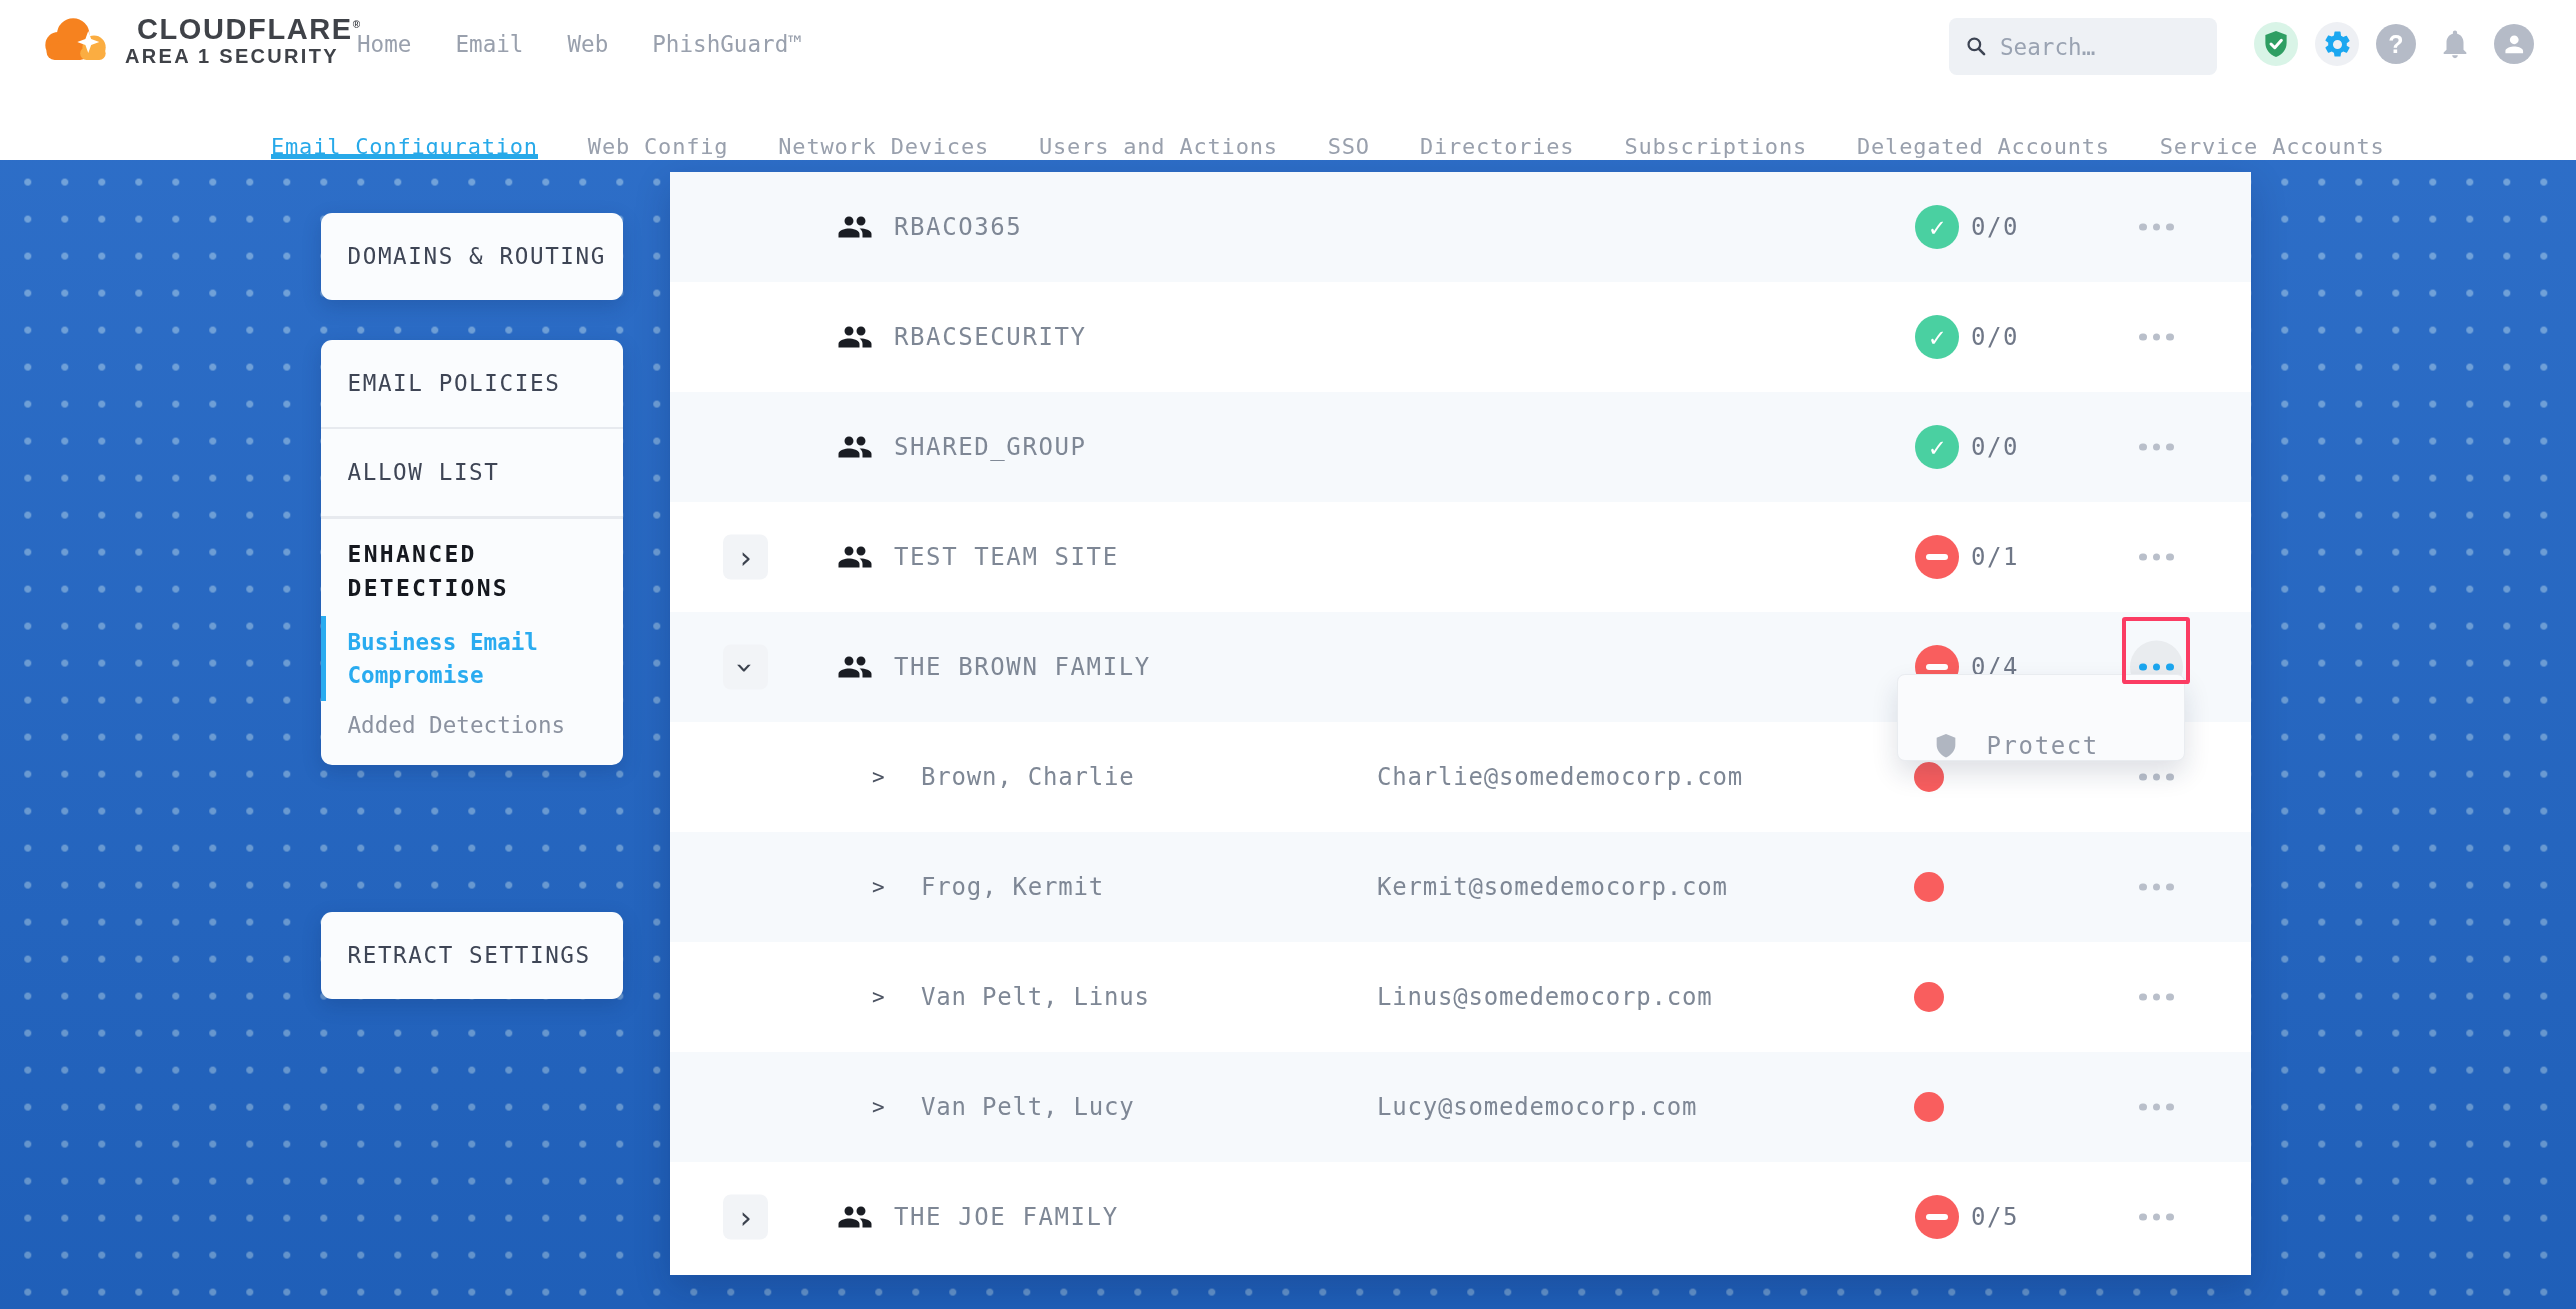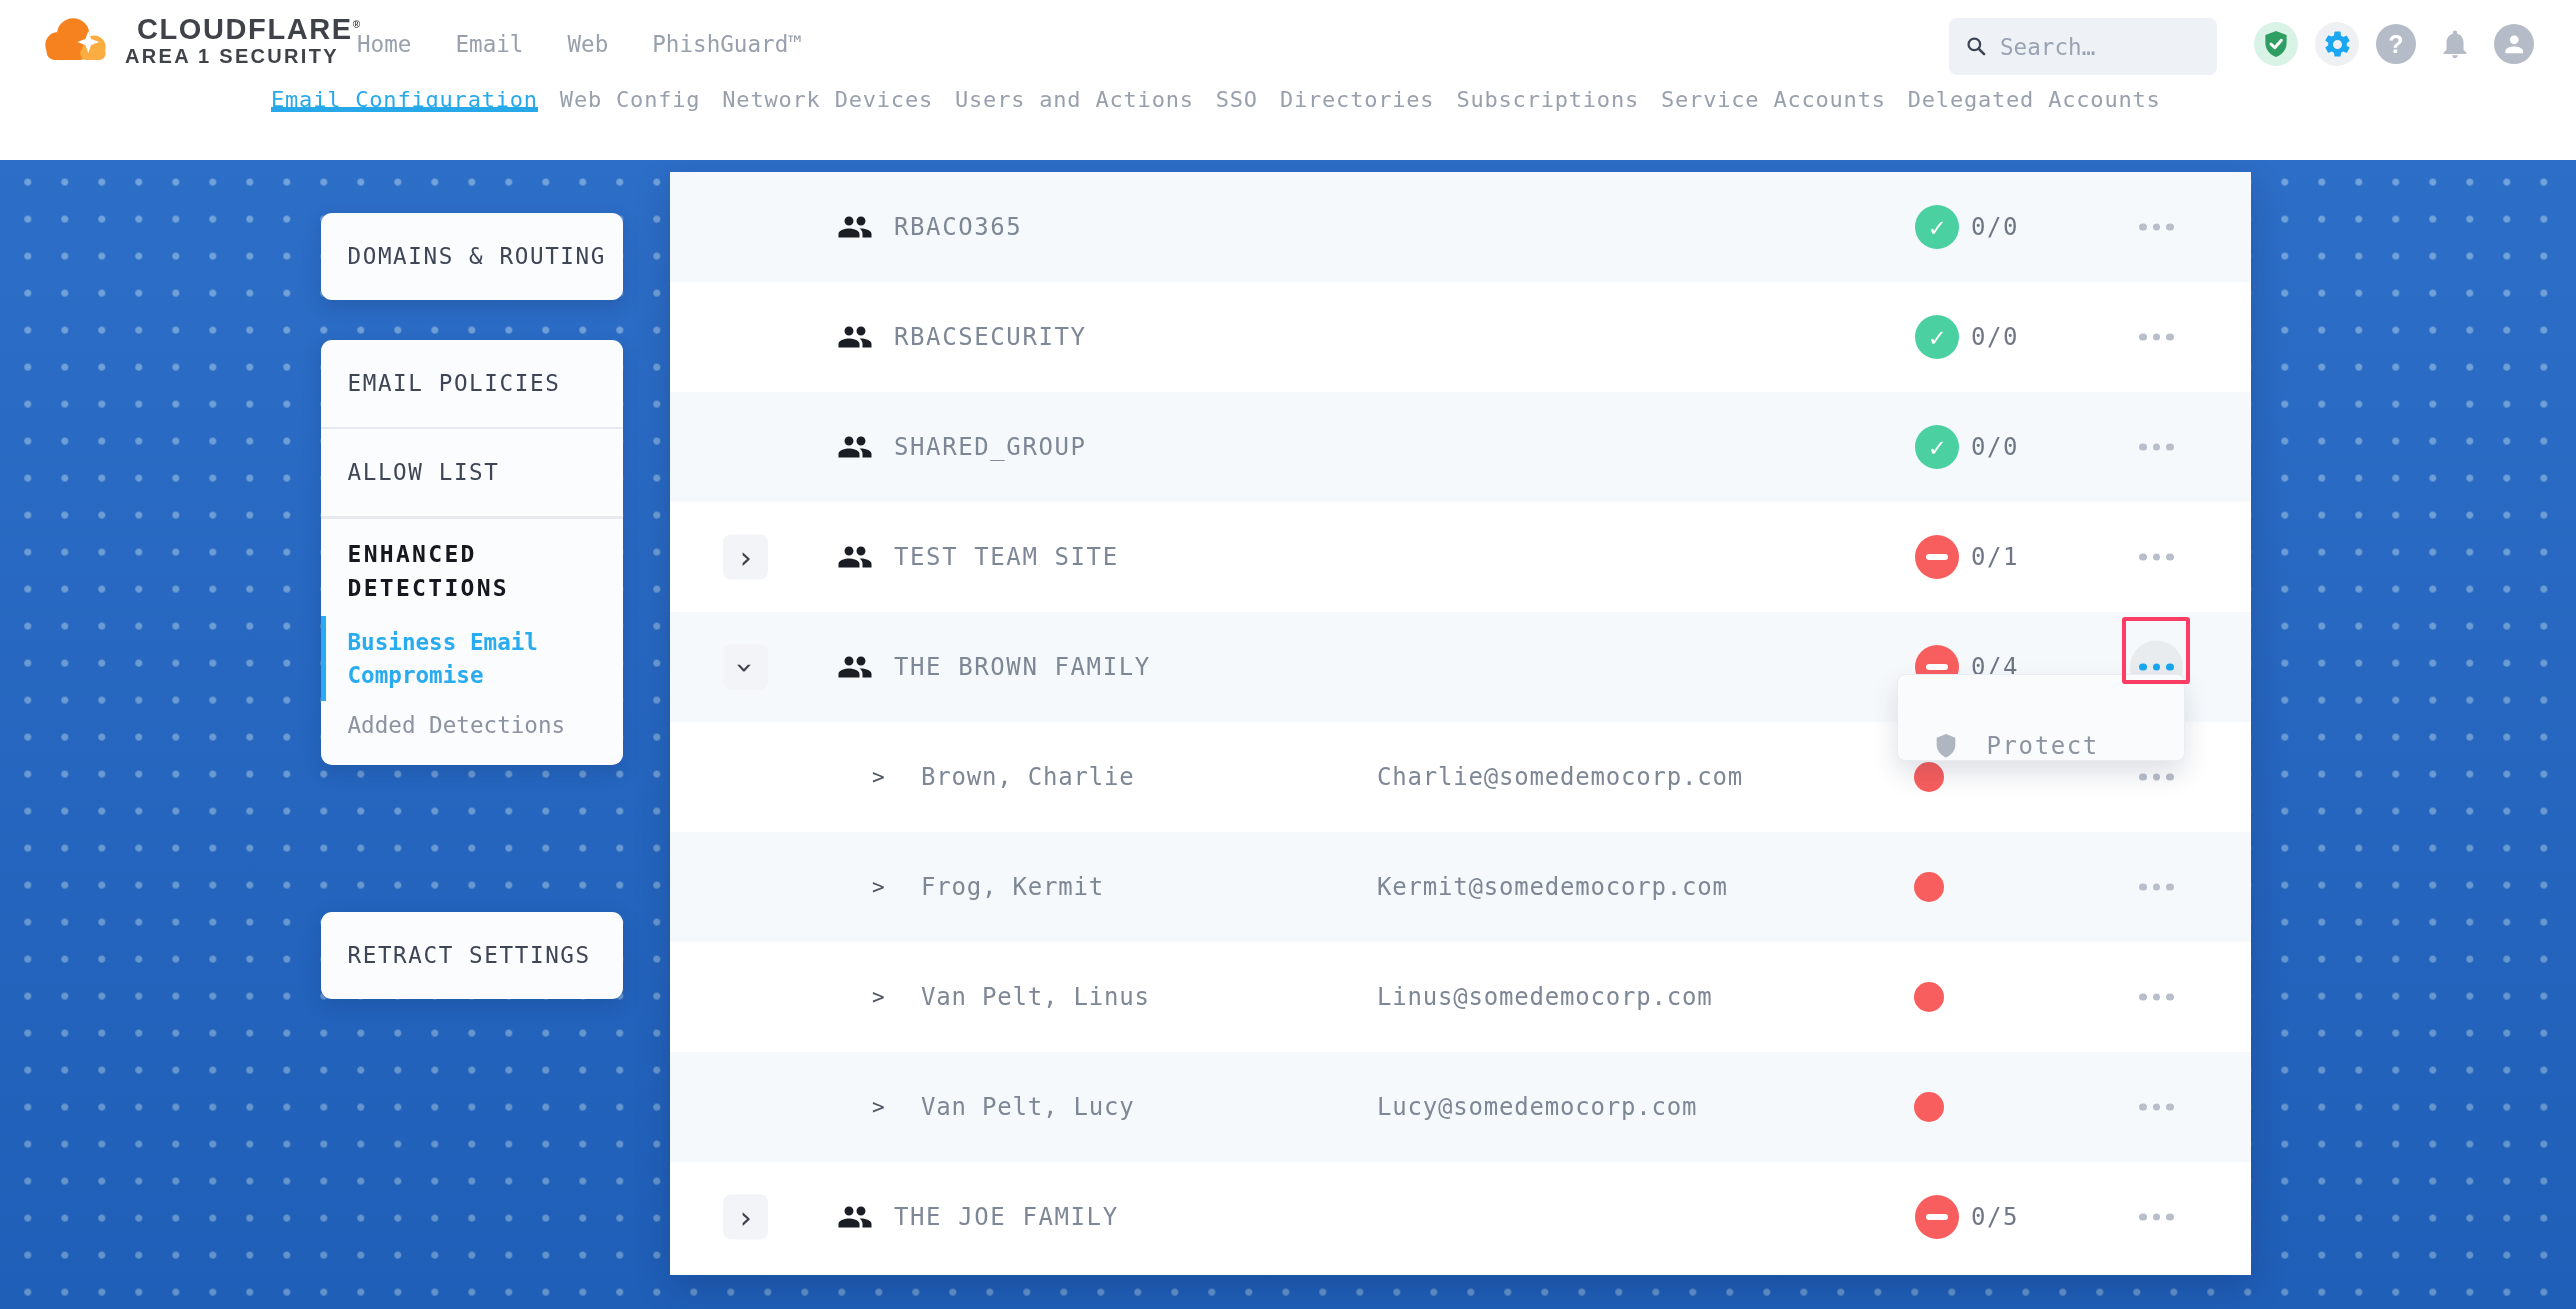--- a/index.html
+++ b/index.html
@@ -27,22 +27,22 @@
   .search input{background:transparent;border:0;outline:0;font-family:inherit;font-size:22.6px;color:#3e4554;width:100%;}
   .search input::placeholder{color:#9aa3b2;}
   .hdr-icons{position:absolute;left:2254px;top:22px;display:flex;gap:17px;align-items:center;}
   .circ{width:44px;height:44px;border-radius:50%;display:flex;align-items:center;justify-content:center;cursor:pointer;}
   .mint{background:#d9f4e7;}
   .lgray{background:#eef0f4;}
   .gray{background:#b5bbc7;}
   .qmark{color:#ffffff;font-size:25px;font-weight:bold;font-family:"Liberation Sans",sans-serif;}
 
   
-  .tabbar{position:absolute;top:87px;left:0;width:2056px;height:72px;display:flex;align-items:flex-start;
-    padding-left:271px;gap:22px;box-sizing:border-box;}
+  .tabbar{position:absolute;top:87px;left:0;width:2056px;height:72px;display:flex;align-items:flex-end;
+    padding-left:271px;gap:50px;box-sizing:border-box;}
   .tab{display:flex;align-items:center;font-size:22px;color:#99a0ad;position:relative;letter-spacing:0.8px;
     white-space:nowrap;cursor:pointer;}
   .tab.active{color:#27a9e9;}
   .tab.active::after{content:"";position:absolute;left:0;right:0;bottom:0;height:4.7px;background:#27a9e9;}
 
   
   .card{position:absolute;left:321px;width:302px;background:#fafcfe;border-radius:11px;
     box-shadow:0 6.2px 18.7px rgba(15,40,90,.20);box-sizing:border-box;z-index:15;overflow:hidden;}
   .card1{top:213px;}
   .card2{top:340px;}
@@ -166,22 +166,22 @@
     </div>
 
     <div class="tabbar" id="tabbar">
         <span class="tab active">Email Configuration</span>
         <span class="tab">Web Config</span>
         <span class="tab">Network Devices</span>
         <span class="tab">Users and Actions</span>
         <span class="tab">SSO</span>
         <span class="tab">Directories</span>
         <span class="tab">Subscriptions</span>
+        <span class="tab">Delegated Accounts</span>
         <span class="tab">Service Accounts</span>
-        <span class="tab">Delegated Accounts</span>
       </div>
   </div>
 
   <aside id="sidebar">
       <div class="card card1">
         <div class="side-item">DOMAINS &amp; ROUTING</div>
       </div>
       <div class="card card2">
         <div class="side-item">EMAIL POLICIES</div>
         <div class="side-divider"></div>

